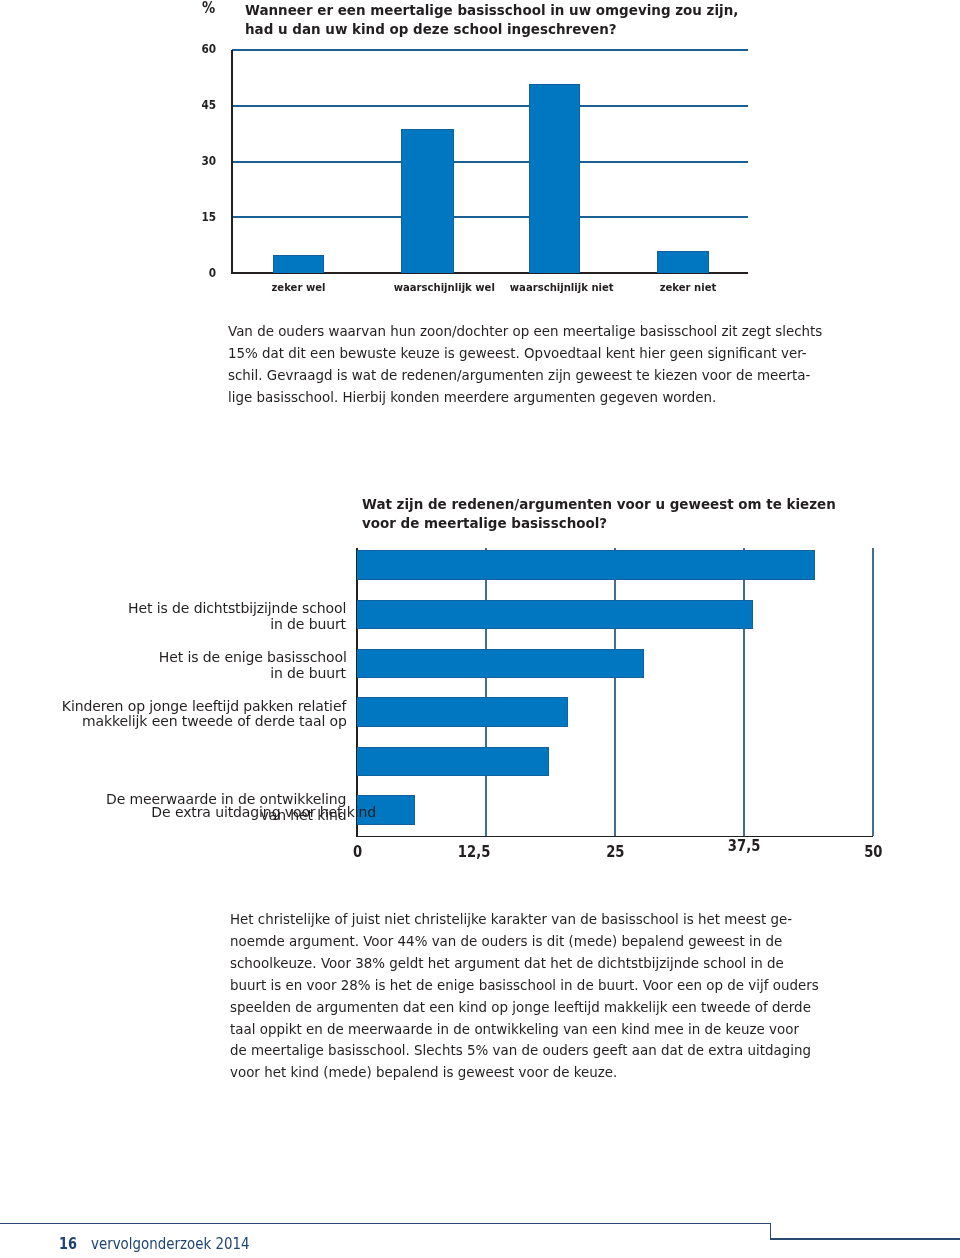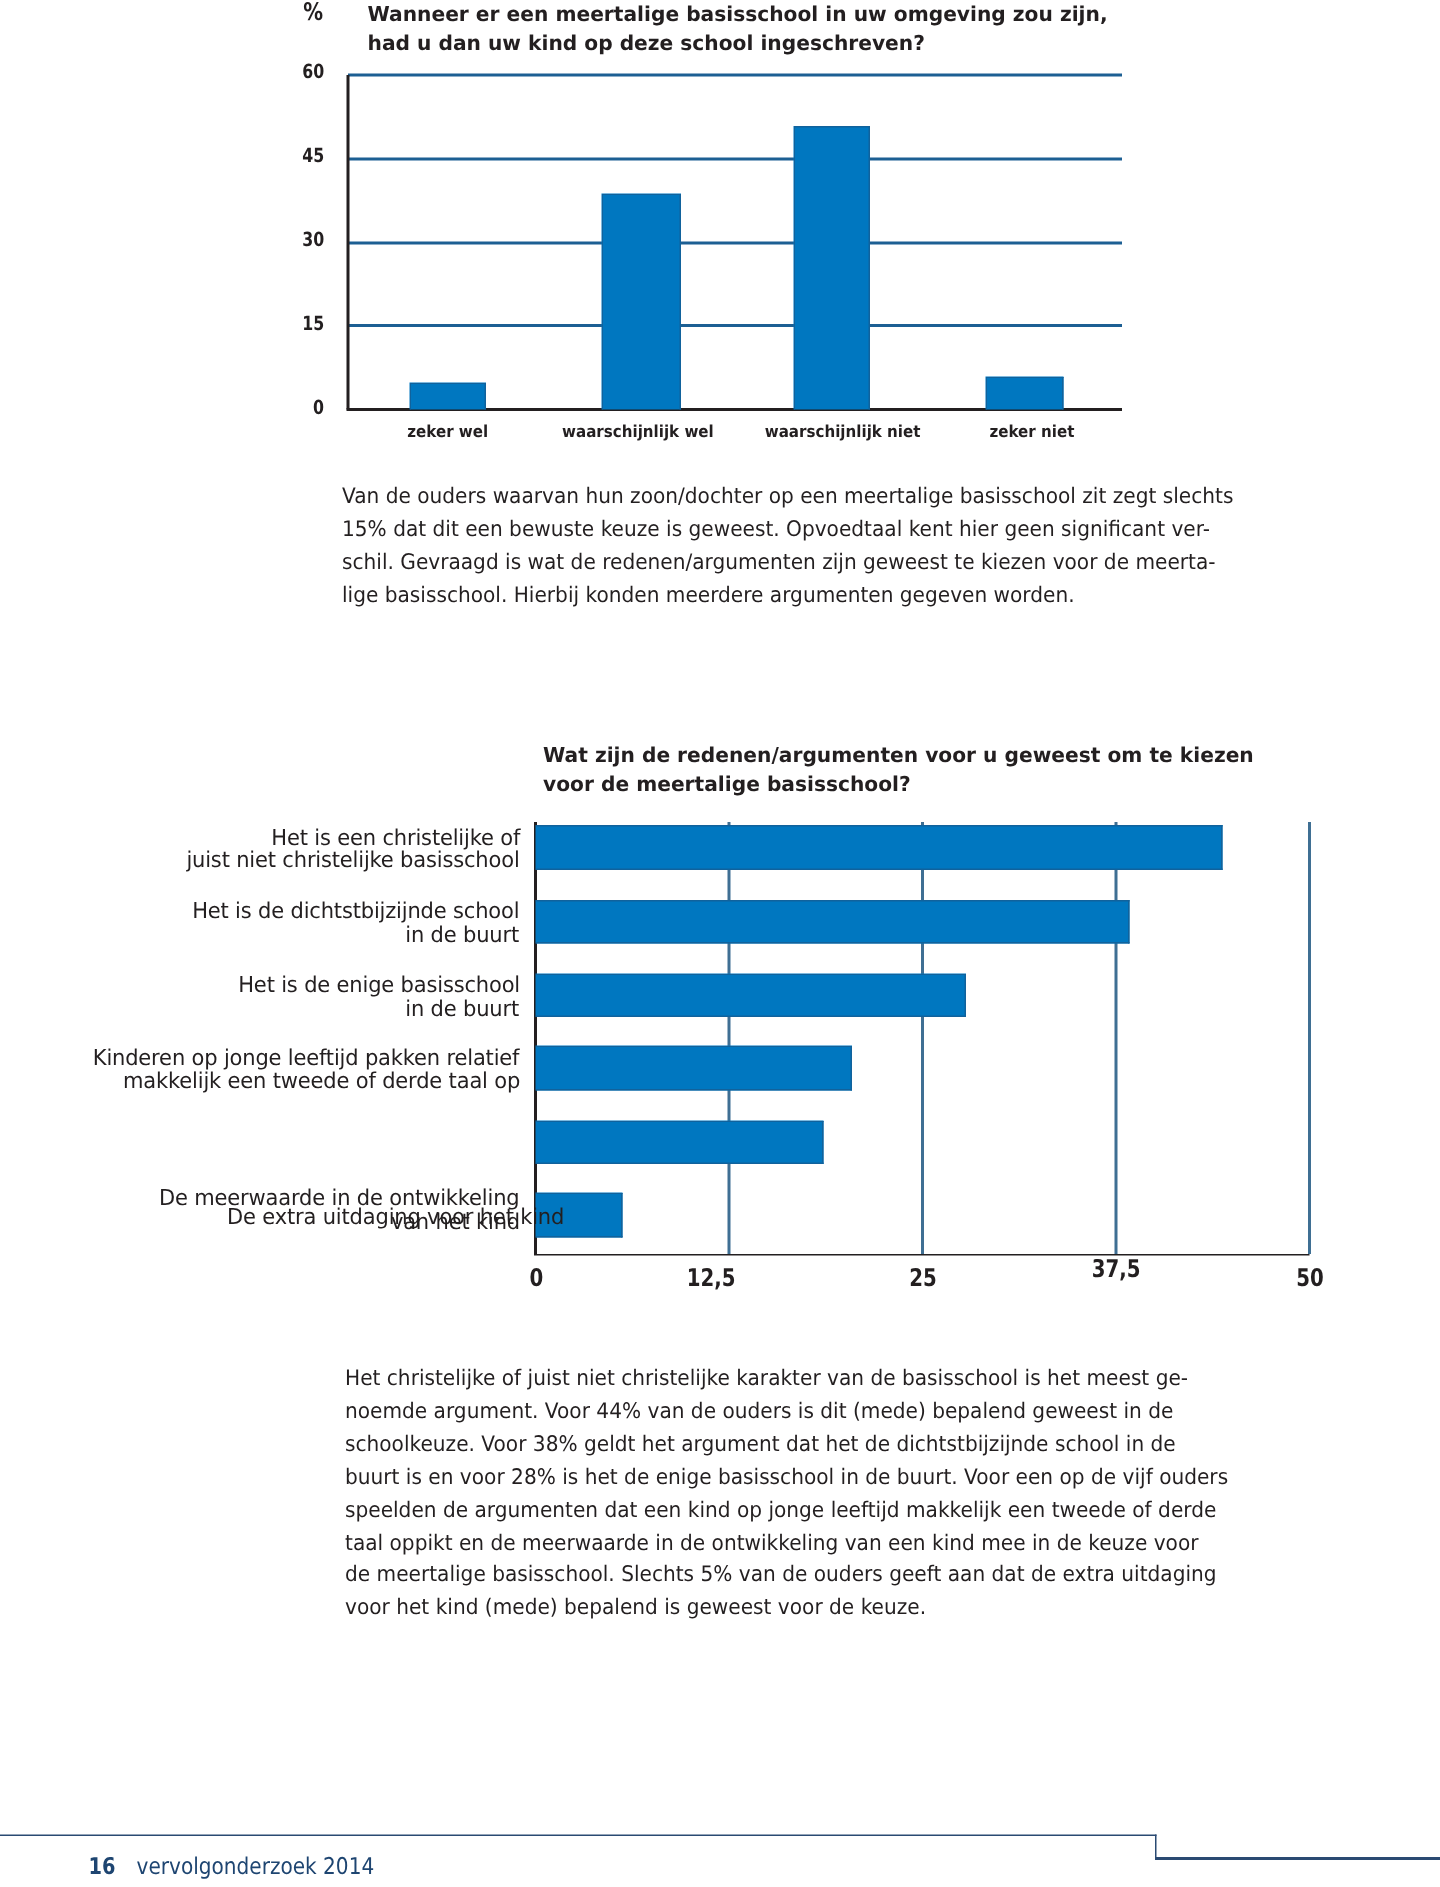--- a/index.html
+++ b/index.html
@@ -76,21 +76,21 @@
       <div class="c1-ylab" style="right: 744.4px; top: 152.95px;"><span>30</span></div>
       <div class="grid1" style="left: 231.7px; top: 104.775px; width: 516.3px;"></div>
       <div class="c1-ylab" style="right: 744.4px; top: 97.175px;"><span>45</span></div>
       <div class="grid1" style="left: 231.7px; top: 49px; width: 516.3px;"></div>
       <div class="c1-ylab" style="right: 744.4px; top: 41.4px;"><span>60</span></div>
       <div class="axisY1" style="left: 230.9px; top: 49.8px; height: 223.1px;"></div>
       <div class="axisX1" style="left: 230.95px; top: 272.15px; width: 517.05px;"></div>
       <div class="bar1" style="left: 272.5px; width: 51.8px; top: 255.424px; height: 17.4762px;"></div>
       <div class="c1-xlab" style="left: 198.4px; width: 200px; top: 280.9px;"><span>zeker wel</span></div>
       <div class="bar1" style="left: 401.2px; width: 52.4px; top: 128.629px; height: 144.271px;"></div>
-      <div class="c1-xlab" style="left: 325px; width: 200px; top: 280.9px;"><span>waarschijnlijk wel</span></div>
+      <div class="c1-xlab" style="left: 308px; width: 200px; top: 280.9px; padding-left: 36px;"><span>waarschijnlijk wel</span></div>
       <div class="bar1" style="left: 528.7px; width: 51.3px; top: 84.0087px; height: 188.891px;"></div>
       <div class="c1-xlab" style="left: 461.85px; width: 200px; top: 280.9px;"><span>waarschijnlijk niet</span></div>
       <div class="bar1" style="left: 656.5px; width: 52px; top: 251.334px; height: 21.5663px;"></div>
       <div class="c1-xlab" style="left: 588px; width: 200px; top: 280.9px;"><span>zeker niet</span></div>
     </div>
 
   <div class="para" id="para1">
       <div>Van de ouders waarvan hun zoon/dochter op een meertalige basisschool zit zegt slechts</div>
       <div>15% dat dit een bewuste keuze is geweest. Opvoedtaal kent hier geen significant ver-</div>
       <div>schil. Gevraagd is wat de redenen/argumenten zijn geweest te kiezen voor de meerta-</div>
@@ -107,24 +107,20 @@
       <div class="c2-xlab" style="left: 414px; width: 120px; top: 843.7px; text-align: center;"><span>12,5</span></div>
       <div class="grid2" style="left: 613.95px; top: 547.6px; height: 288.7px;"></div>
       <div class="c2-xlab" style="left: 555.55px; width: 120px; top: 843.7px;"><span>25</span></div>
       <div class="grid2" style="left: 742.975px; top: 547.6px; height: 288.7px;"></div>
       <div class="c2-xlab" style="left: 684.575px; width: 120px; top: 838px;"><span>37,5</span></div>
       <div class="grid2" style="left: 872px; top: 547.6px; height: 288.7px;"></div>
       <div class="c2-xlab" style="left: 813.6px; width: 120px; top: 843.7px;"><span>50</span></div>
       <div class="axisY2" style="left: 356.15px; top: 547.6px; height: 288.7px;"></div>
       <div class="axisX2" style="left: 356.15px; top: 835.55px; width: 517.1px;"></div>
       <div class="bar2" style="left: 356.9px; width: 458.297px; top: 550.4px; height: 29.4px;"></div>
-      <div class="c2-cat" style="right: 613.6px; top: 550.7px;">
-        <div><span>Het is een christelijke of</span></div>
-        <div><span>juist niet christelijke basisschool</span></div>
-      </div>
       <div class="bar2" style="left: 356.9px; width: 396.365px; top: 599.7px; height: 29.4px;"></div>
       <div class="c2-cat" style="right: 613.6px; top: 600px;">
         <div><span>Het is de dichtstbijzijnde school</span></div>
         <div><span>in de buurt</span></div>
       </div>
       <div class="bar2" style="left: 356.9px; width: 286.952px; top: 648.5px; height: 29.4px;"></div>
       <div class="c2-cat" style="right: 613.6px; top: 648.8px;">
         <div><span>Het is de enige basisschool</span></div>
         <div><span>in de buurt</span></div>
       </div>

